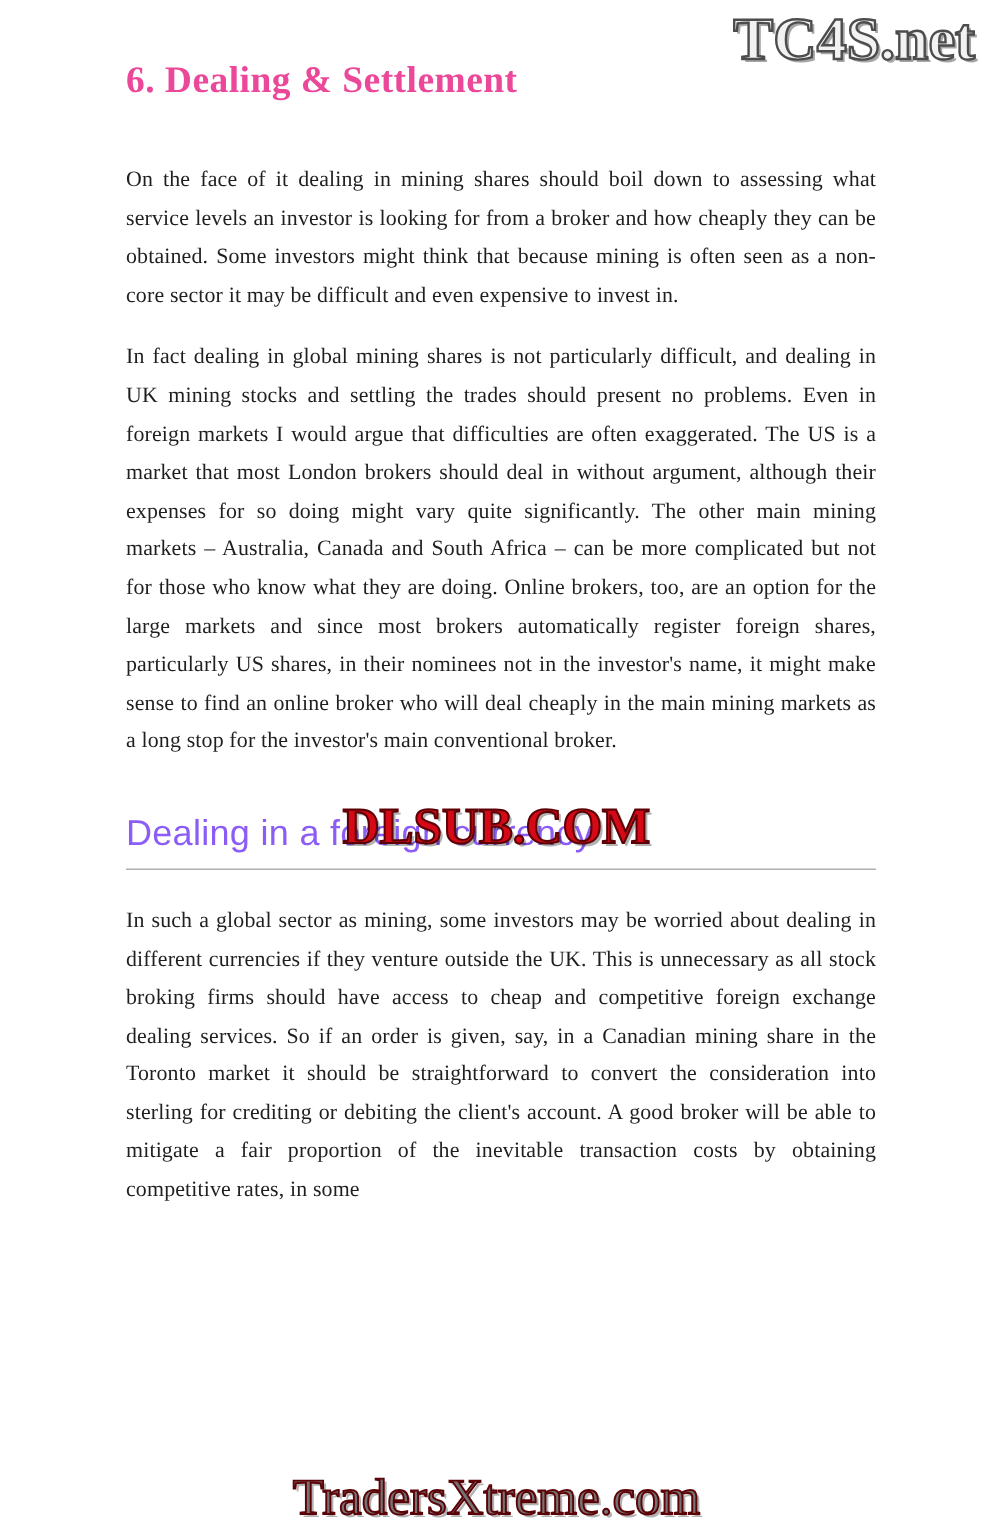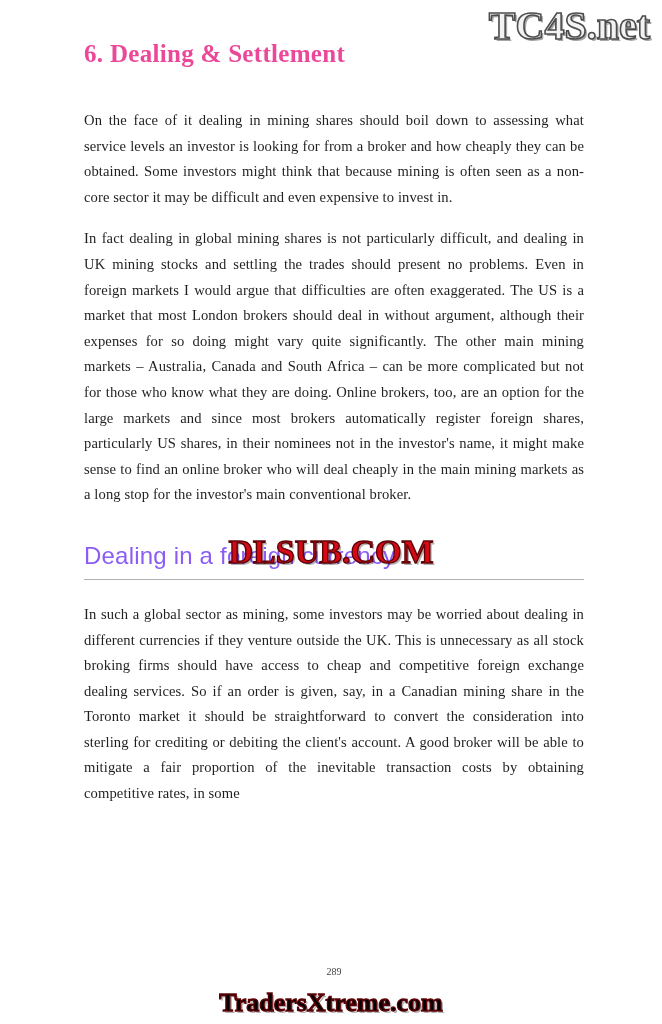--- a/index.html
+++ b/index.html
@@ -53,23 +53,23 @@
     white-space: nowrap;
     margin-top: 43px;
   }
 
   .wm-bottom {
     position: absolute;
     bottom: 8px;
     left: 50%;
     transform: translateX(-50%);
     font-family: "Liberation Serif", serif;
-    font-weight: bold;
-    font-size: 26px;
-    color: #000000;
+    font-weight: normal;
+    font-size: 34px;
+    color: #737373;
     -webkit-text-stroke: 1.3px #5c0206;
     text-shadow: 2px 2px 0 rgba(0,0,0,0.3);
     line-height: 1;
     white-space: nowrap;
   }
 
   
   .content {
     position: absolute;
     left: 84px;
@@ -140,19 +140,18 @@
     <h1 class="chapter-title">6. Dealing &amp; Settlement</h1>
 
     <p class="body-par first-par">On the face of it dealing in mining shares should boil down to assessing what service levels an investor is looking for from a broker and how cheaply they can be obtained. Some investors might think that because mining is often seen as a non-core sector it may be difficult and even expensive to invest in.</p>
     <p class="body-par">In fact dealing in global mining shares is not particularly difficult, and dealing in UK mining stocks and settling the trades should present no problems. Even in foreign markets I would argue that difficulties are often exaggerated. The US is a market that most London brokers should deal in without argument, although their expenses for so doing might vary quite significantly. The other main mining markets – Australia, Canada and South Africa – can be more complicated but not for those who know what they are doing. Online brokers, too, are an option for the large markets and since most brokers automatically register foreign shares, particularly US shares, in their nominees not in the investor's name, it might make sense to find an online broker who will deal cheaply in the main mining markets as a long stop for the investor's main conventional broker.</p>
 
     <h2 class="section-heading">Dealing in a foreign currency</h2>
     <div class="rule"></div>
 
     <p class="body-par">In such a global sector as mining, some investors may be worried about dealing in different currencies if they venture outside the UK. This is unnecessary as all stock broking firms should have access to cheap and competitive foreign exchange dealing services. So if an order is given, say, in a Canadian mining share in the Toronto market it should be straightforward to convert the consideration into sterling for crediting or debiting the client's account. A good broker will be able to mitigate a fair proportion of the inevitable transaction costs by obtaining competitive rates, in some</p>
 
-    <div class="page-number">289</div>
   </div>
 
   <div class="wm-mid">DLSUB.COM</div>
   <div class="wm-bottom">TradersXtreme.com</div>
 
 </div>
 
 </body></html>

